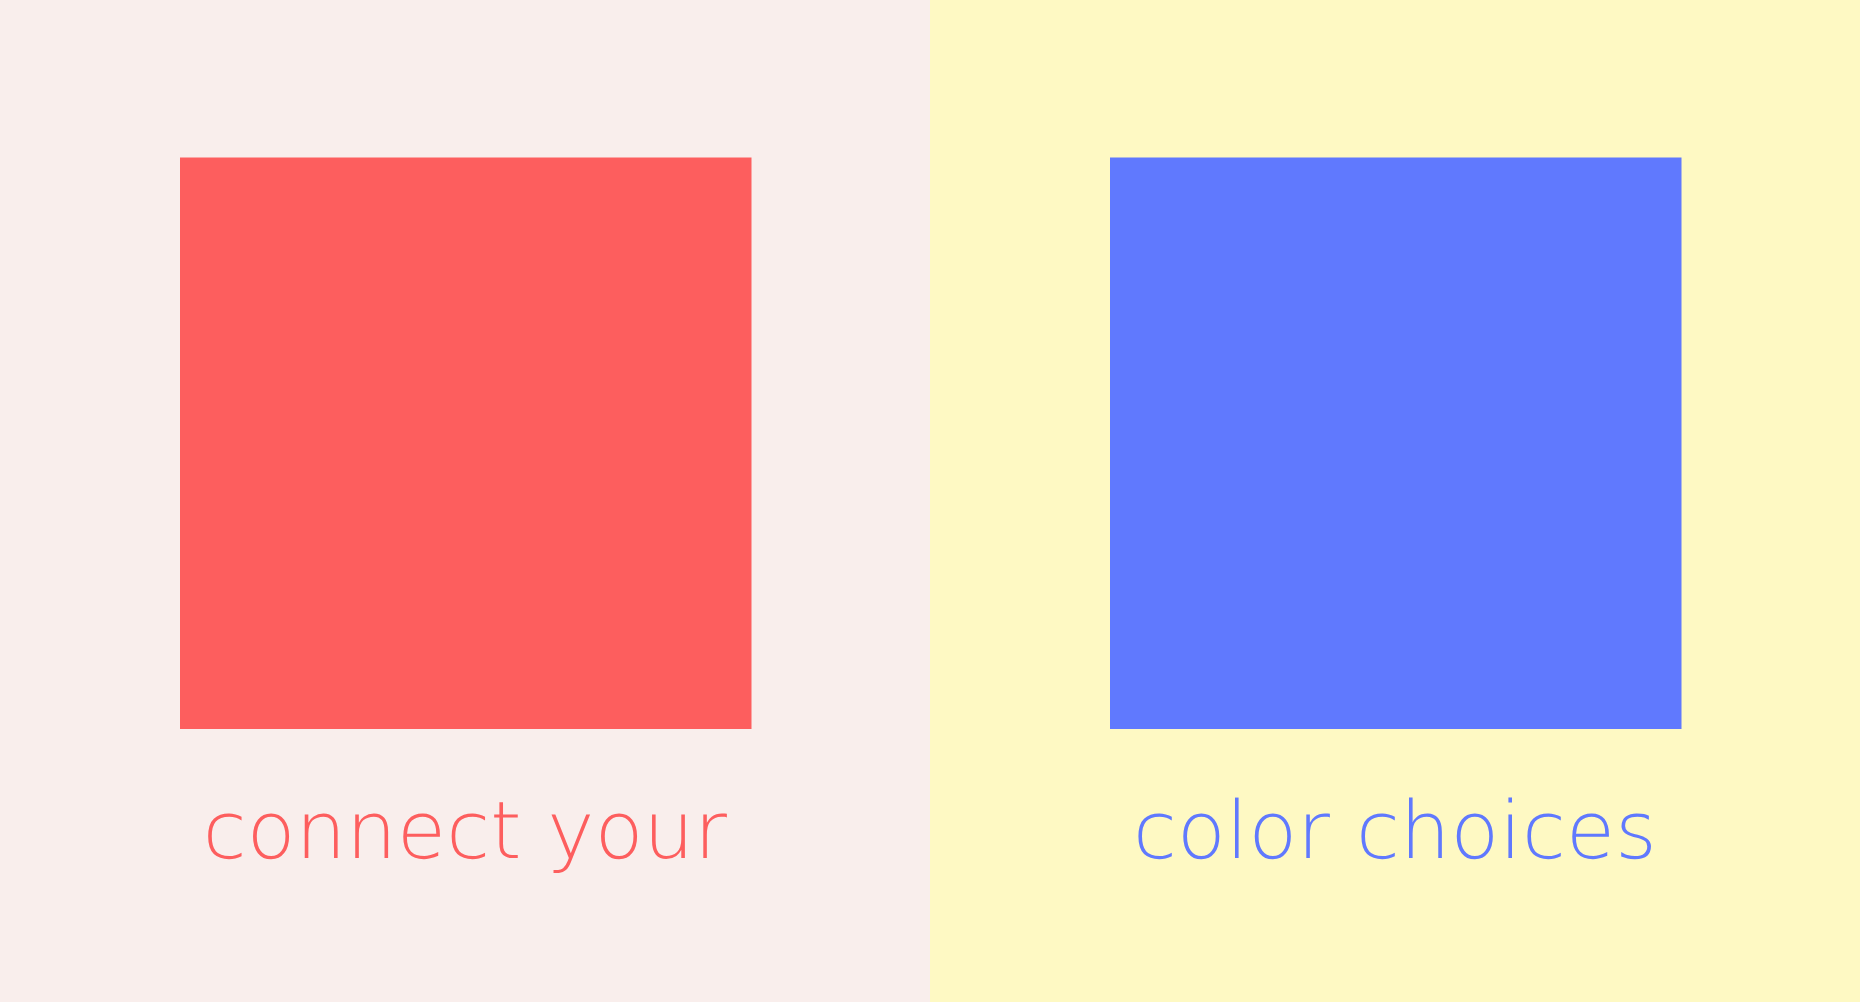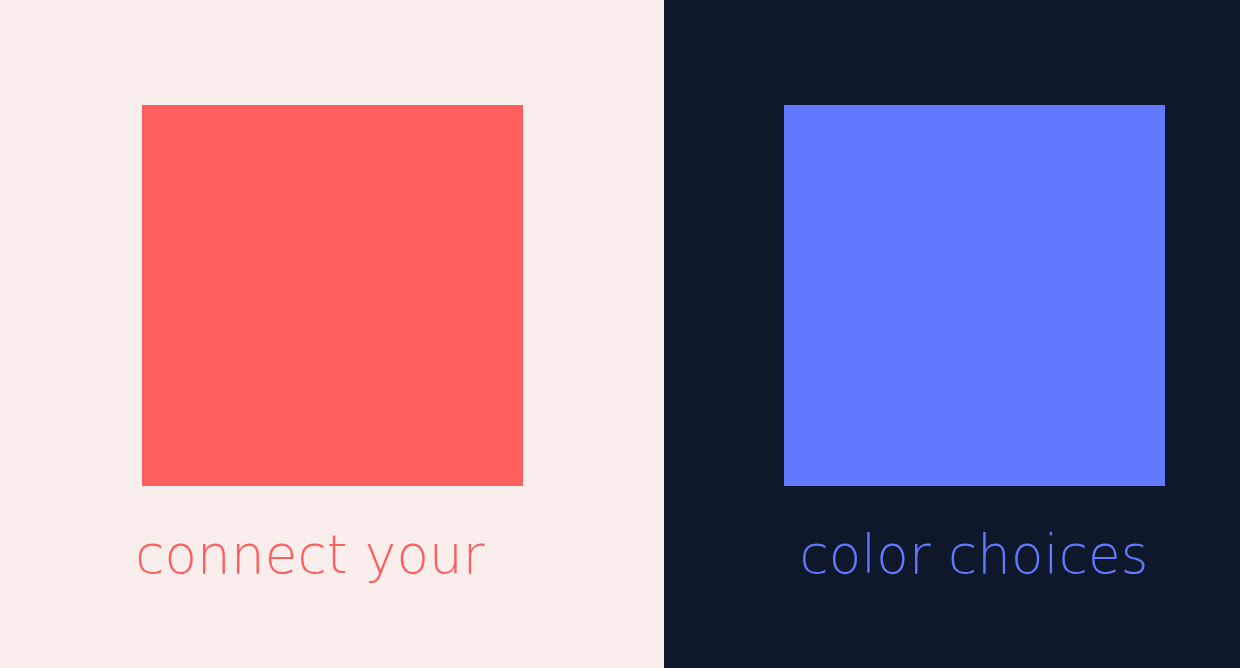--- a/index.html
+++ b/index.html
@@ -54,23 +54,23 @@
     font-family: "DejaVu Sans", "Liberation Sans", sans-serif;
   }
   .panel--left  .caption { color: #fd5e5e; }
   .panel--right .caption { color: #6079fe; }
 </style>
 </head>
 <body>
 
 <div id="stage" style="width: 1240px; height: 668px;">
 
-  <section class="panel panel--left" style="background: rgb(249, 238, 236); padding-left: 44px;">
+  <section class="panel panel--left" style="background: rgb(249, 238, 236);">
     <div class="swatch" style="background: rgb(253, 94, 94); width: 381px; height: 381px; margin-left: -190.5px; top: 105px;"></div>
     <div class="caption" style="color: rgb(253, 94, 94); font-size: 53px; text-align: center;">connect your</div>
   </section>
 
-  <section class="panel panel--right" style="background: #0f172a; text-decoration: underline;">
+  <section class="panel panel--right" style="background: #fef9c3; text-decoration: underline;">
     <div class="swatch" style="background: rgb(96, 121, 254); width: 381px; height: 381px; margin-left: -190.5px; top: 105px;"></div>
     <div class="caption" style="color: rgb(96, 121, 254); font-size: 53px; text-align: center;">color choices</div>
   </section>
 
 </div>
 
 </body></html>

